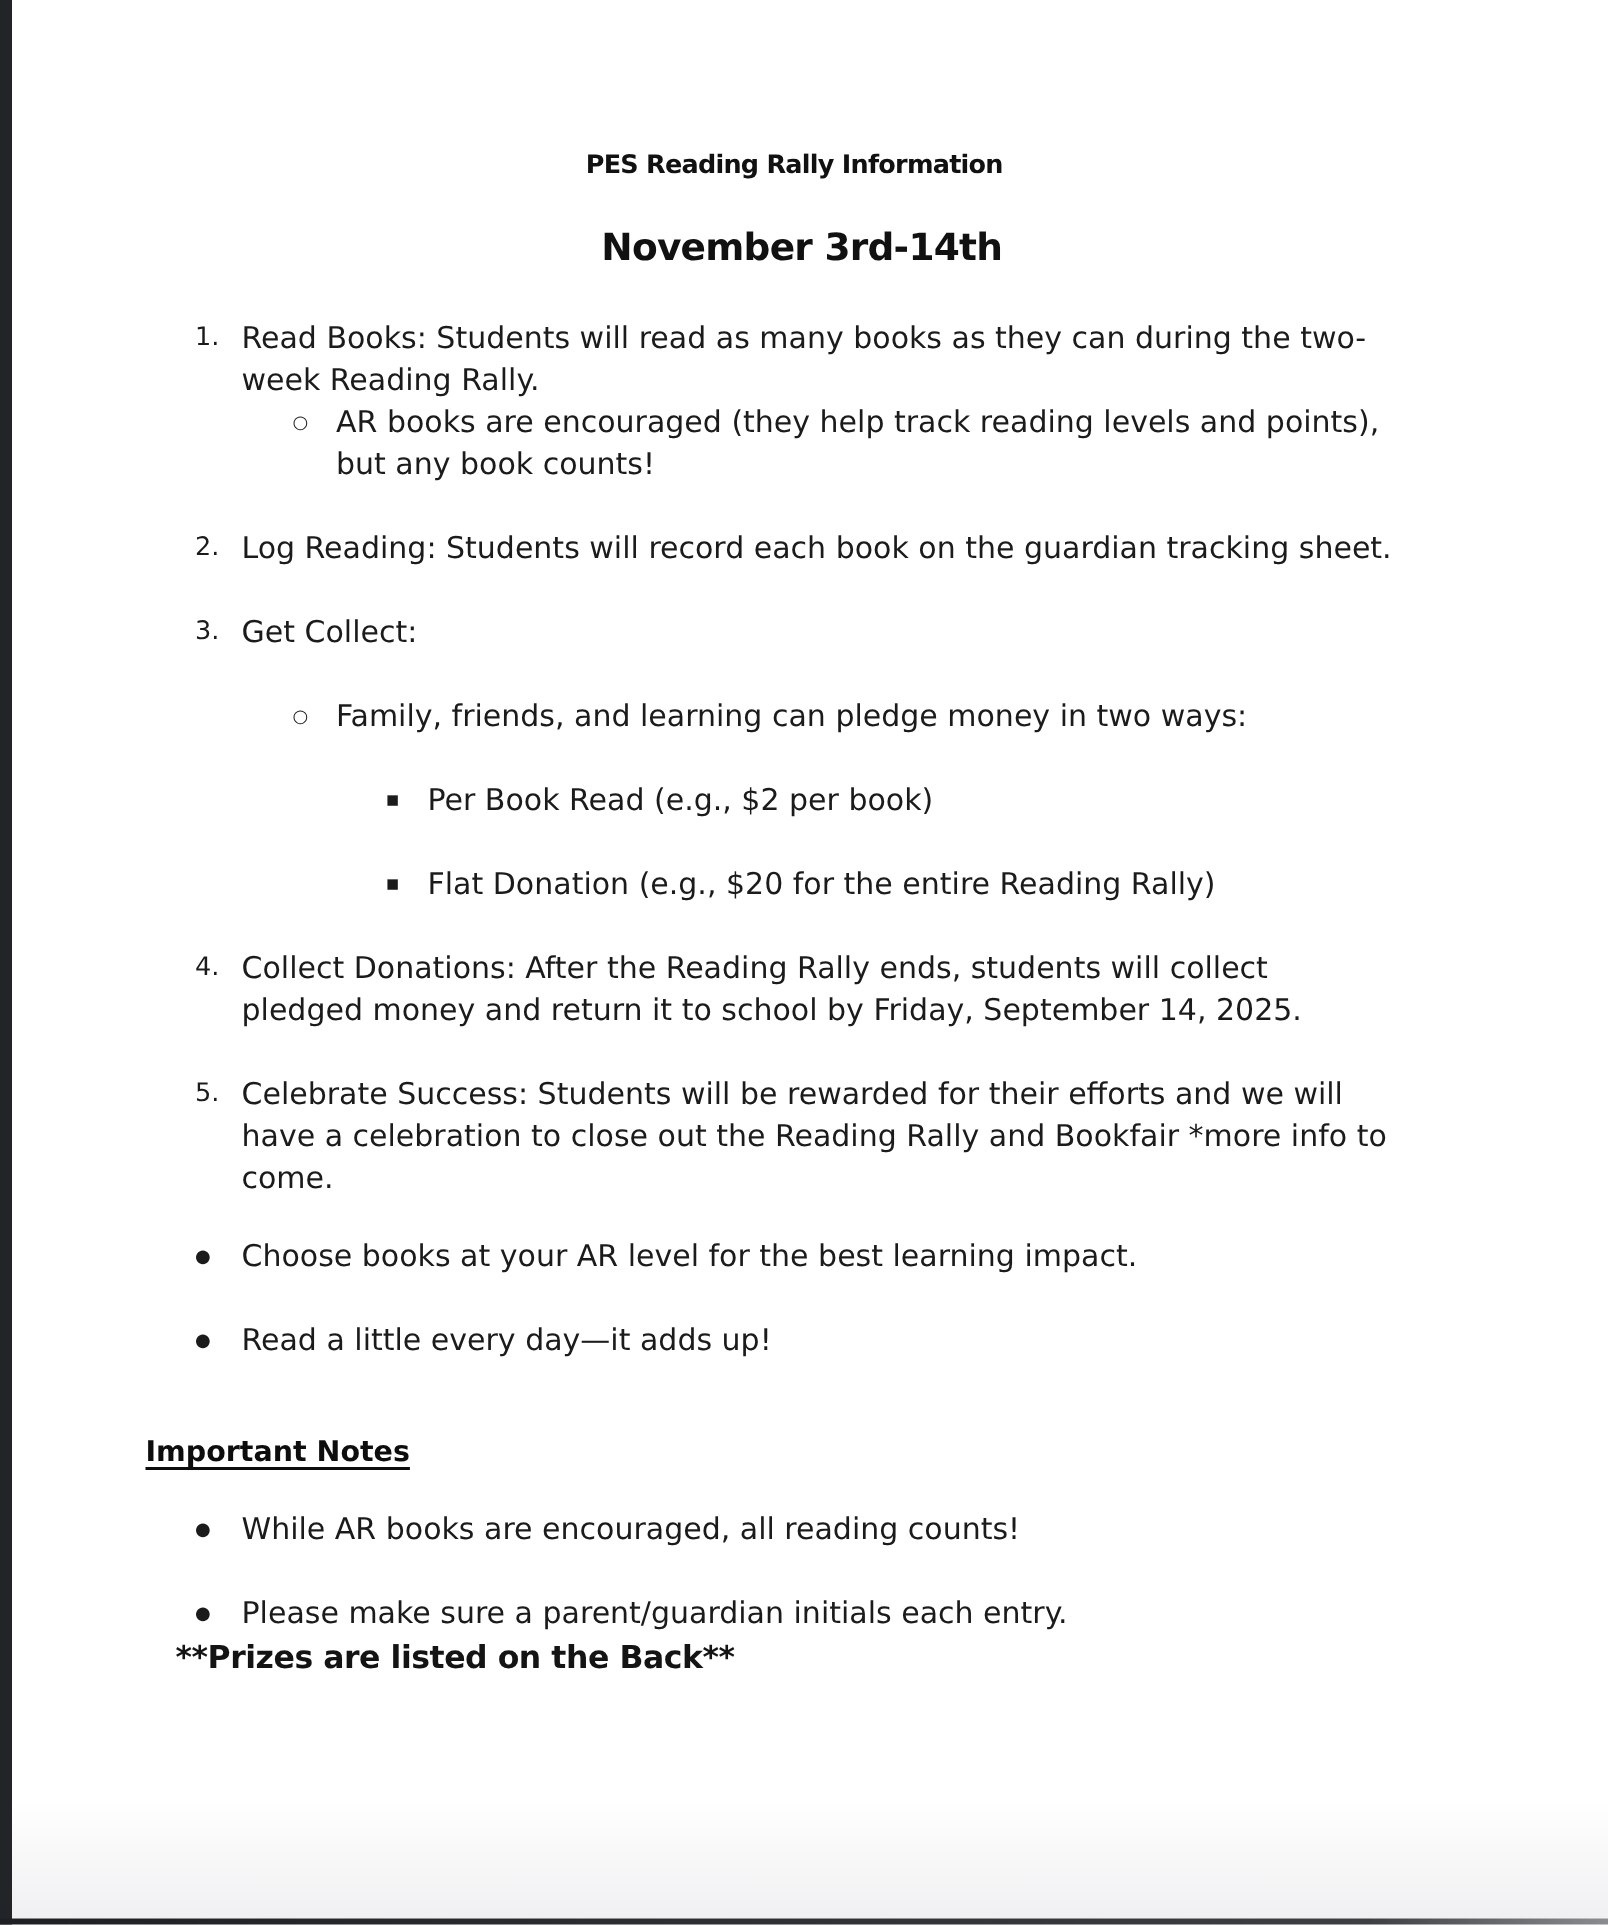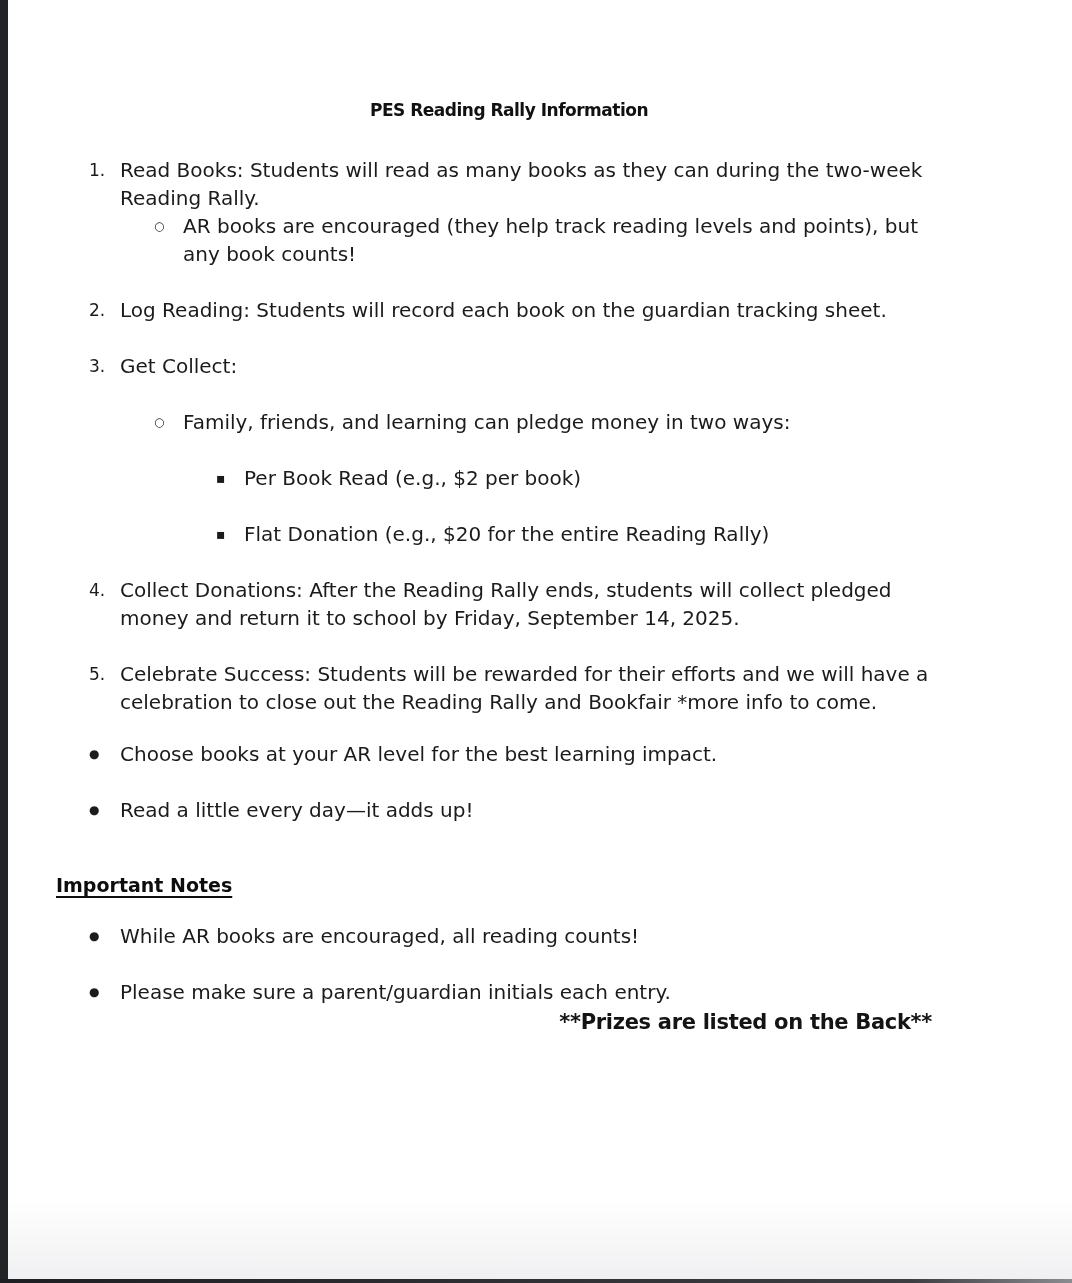--- a/index.html
+++ b/index.html
@@ -32,20 +32,21 @@
     width: calc(100% - 8px);
     height: 80px;
     background: linear-gradient(to bottom, rgba(244,244,246,0), #f0f0f2);
     z-index: 1;
     pointer-events: none;
   }
   .content {
     position: relative;
     z-index: 2;
     padding: 96px 140px 0 56px;
+    margin-left: 41px;
   }
   .title {
     text-align: center;
     font-size: 33px;
     font-weight: bold;
     color: #111111;
     letter-spacing: -0.5px;
     padding-left: 30px;
     line-height: 1.3;
   }
@@ -93,38 +94,39 @@
   .tip { margin-left: 33px; }
   .tip .marker { width: 31px; font-size: 12px; }
 
   .gap-first { margin-top: 32px; }
   .gap-std { margin-top: 28px; }
   .gap-none { margin-top: 0; }
   .gap-after-heading { margin-top: 24px; }
 
   .footer-note {
     margin-top: 4px;
-    text-align: right;
+    text-align: left;
     font-size: 21px;
     font-weight: bold;
     color: #141414;
     padding-left: 20px;
     letter-spacing: -0.3px;
   }
 </style>
 </head>
 <body>
 
 <div class="edge-left"></div>
 <div class="page-fade"></div>
 <div class="edge-bottom"></div>
 
 <div class="content">
 
   <div class="title body-text">PES Reading Rally Information</div>
+  <div class="subtitle">November 3rd-14th</div>
 
 
   <div class="li level1 gap-first">
     <span class="marker">1.</span>
     <span class="text">Read Books: Students will read as many books as they can during the two-week Reading Rally.</span>
   </div>
   <div class="li level2 gap-none">
     <span class="marker">○</span>
     <span class="text">AR books are encouraged (they help track reading levels and points), but any book counts!</span>
   </div>

